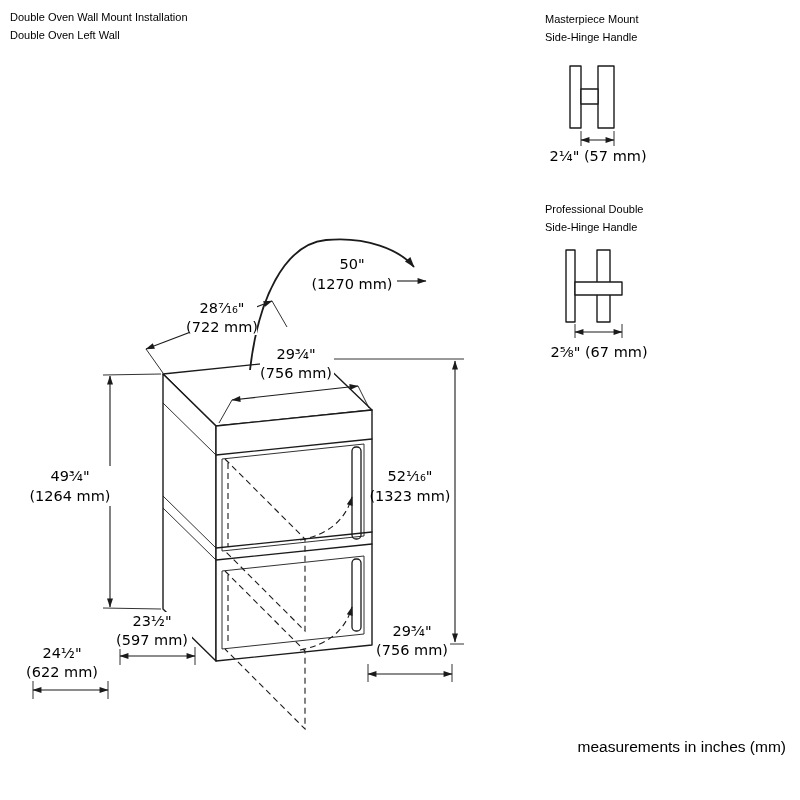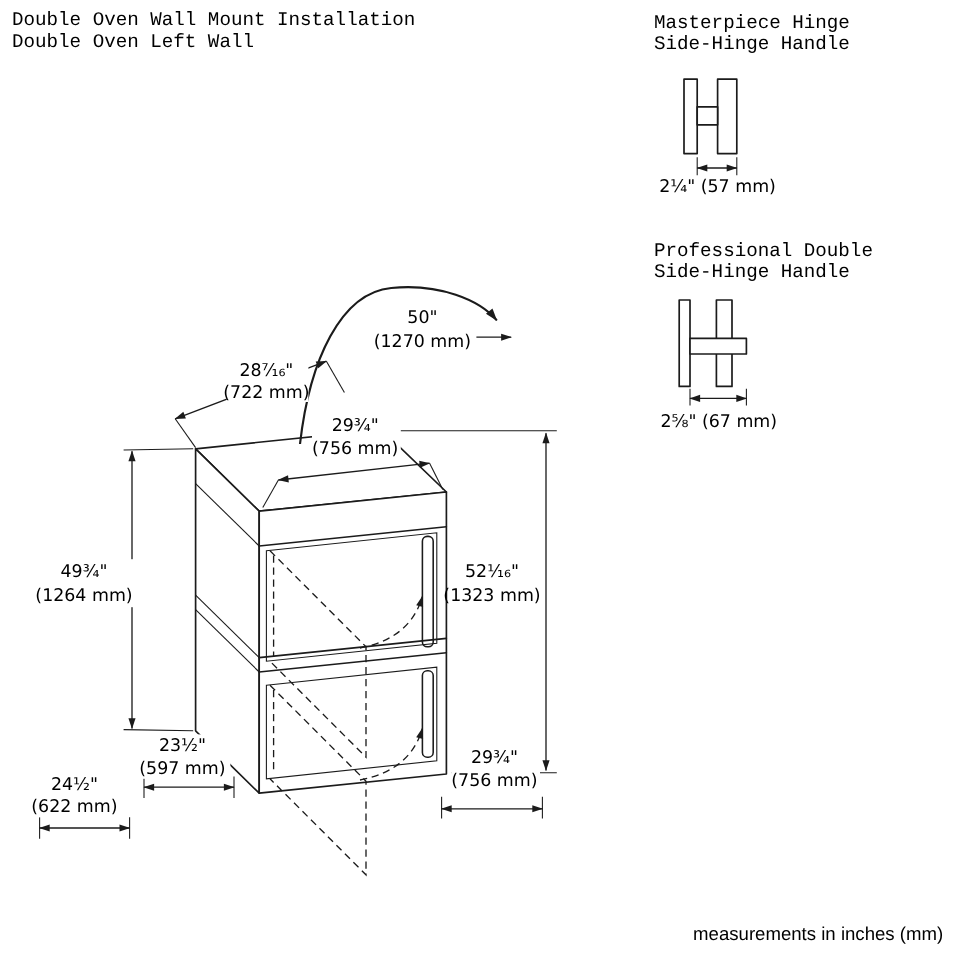--- a/index.html
+++ b/index.html
@@ -1,19 +1,19 @@
 <!DOCTYPE html>
 <html><head>
 <meta charset="utf-8">
 <style>
   html,body{margin:0;padding:0;background:#fff;}
   body{width:800px;height:800px;position:relative;font-family:"Liberation Sans","DejaVu Sans",sans-serif;color:#000;}
-  .txt{position:absolute;font-size:16px;line-height:18px;color:#000;white-space:nowrap;font-family:Liberation Mono, monospace;}
+  .txt{position:absolute;font-size:11px;line-height:18px;color:#000;white-space:nowrap;}
   .dimtxt{position:absolute;font-family:"DejaVu Sans",sans-serif;font-size:14.5px;text-align:center;width:160px;white-space:nowrap;}
-  .footer{position:absolute;right:14px;top:770px;font-size:15.5px;text-align:center;}
+  .footer{position:absolute;right:14px;top:738px;font-size:15.5px;text-align:center;}
   svg{position:absolute;left:0;top:0;}
   .ln{stroke:#1b1b1b;stroke-width:1.3;fill:none;stroke-linecap:round;stroke-linejoin:round;}
   .face{fill:#ffffff;stroke:#1b1b1b;stroke-width:1.4;stroke-linejoin:round;}
   .thin{stroke:#1b1b1b;stroke-width:0.9;fill:none;}
   .dash{stroke:#1b1b1b;stroke-width:1.1;fill:none;stroke-dasharray:6 4;}
   .dim{stroke:#1b1b1b;stroke-width:1.1;fill:none;}
   .lbl{font-family:"DejaVu Sans",sans-serif;font-size:14.5px;fill:#000;text-anchor:middle;}
   .mask{fill:#ffffff;stroke:none;}
 </style>
 </head>
@@ -141,21 +141,21 @@
     <path class="dim" d="M575,332 L622,332" marker-start="url(#arr)" marker-end="url(#arr)"></path>
   </g>
 </svg>
 
 <div class="txt" style="left:10px;top:8px;">
   <div>Double Oven Wall Mount Installation</div>
   <div>Double Oven Left Wall</div>
 </div>
 
 <div class="txt" style="left:545px;top:10px;">
-  <div>Masterpiece Hinge</div>
+  <div>Masterpiece Mount</div>
   <div>Side-Hinge Handle</div>
 </div>
 
 <div class="dimtxt" style="left:518px;top:148px;">2¹⁄₄" (57 mm)</div>
 
 <div class="txt" style="left:545px;top:200px;">
   <div>Professional Double</div>
   <div>Side-Hinge Handle</div>
 </div>
 

